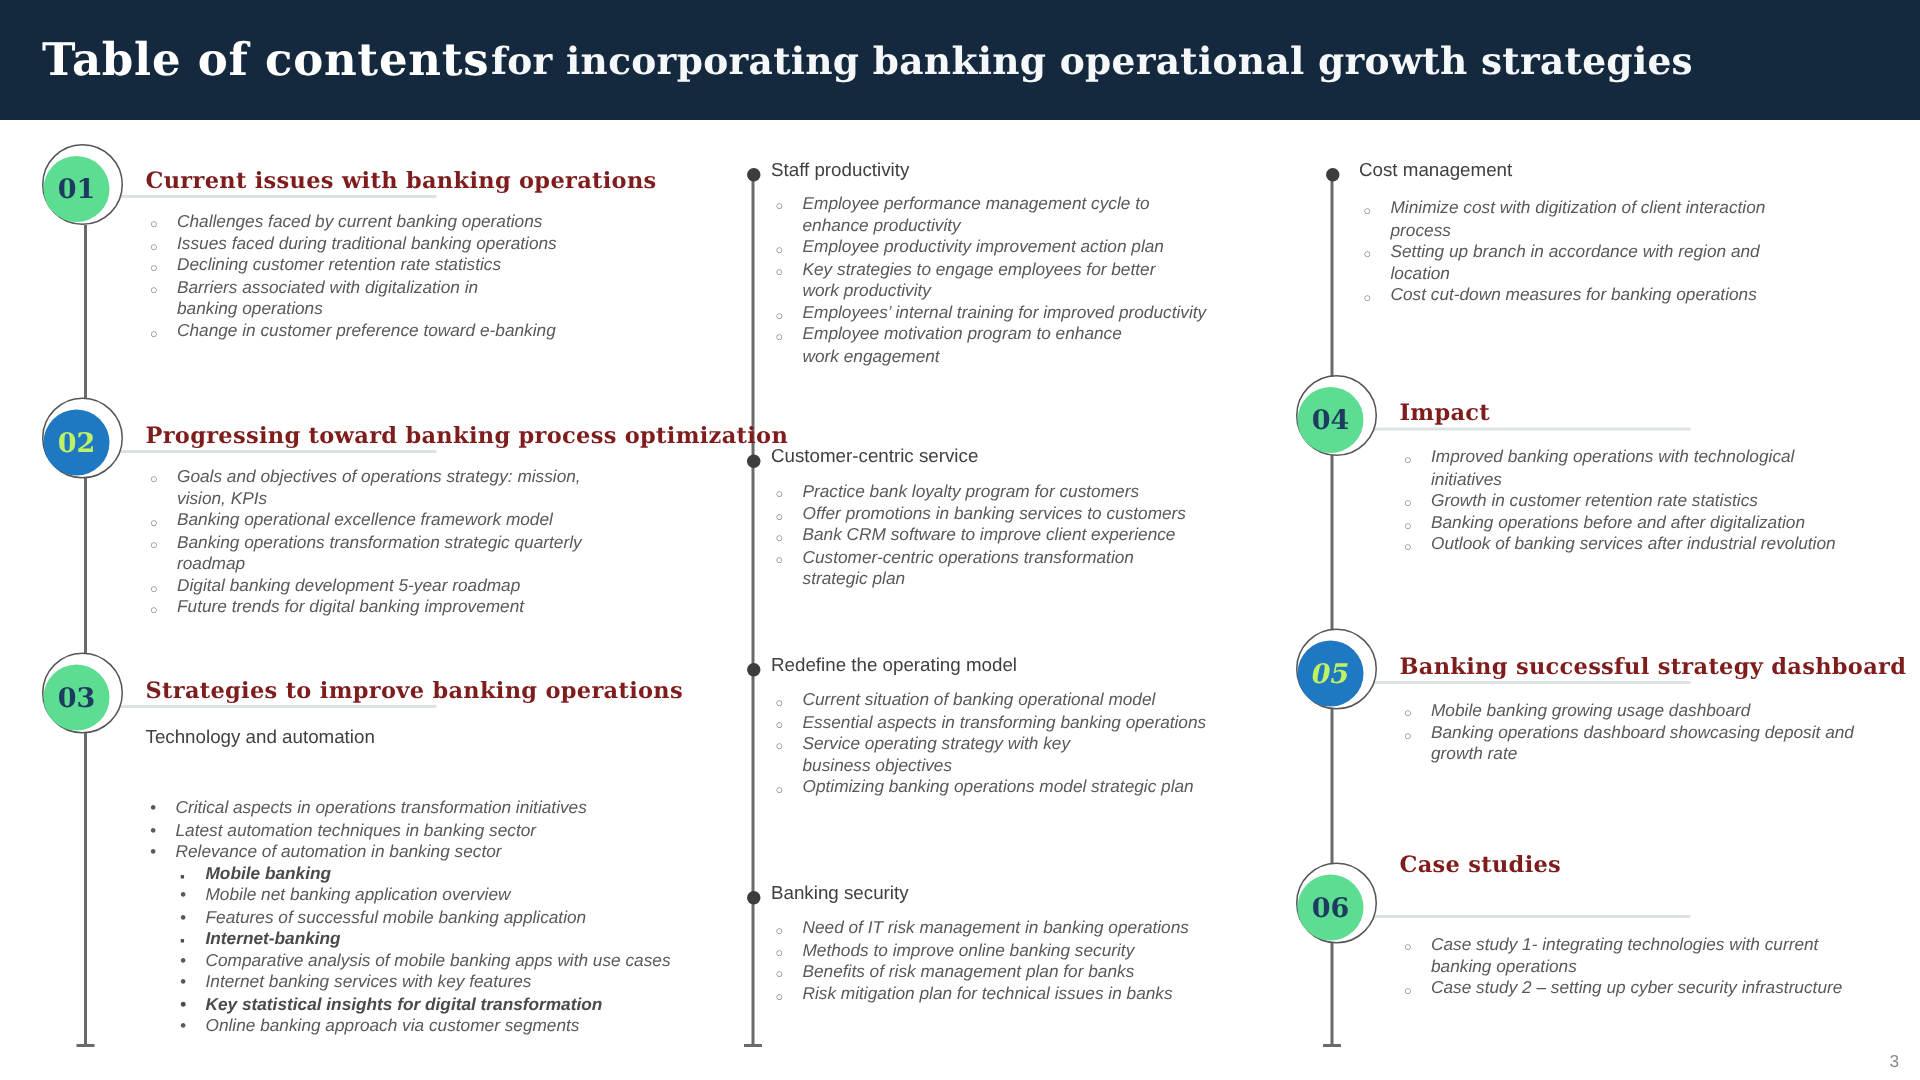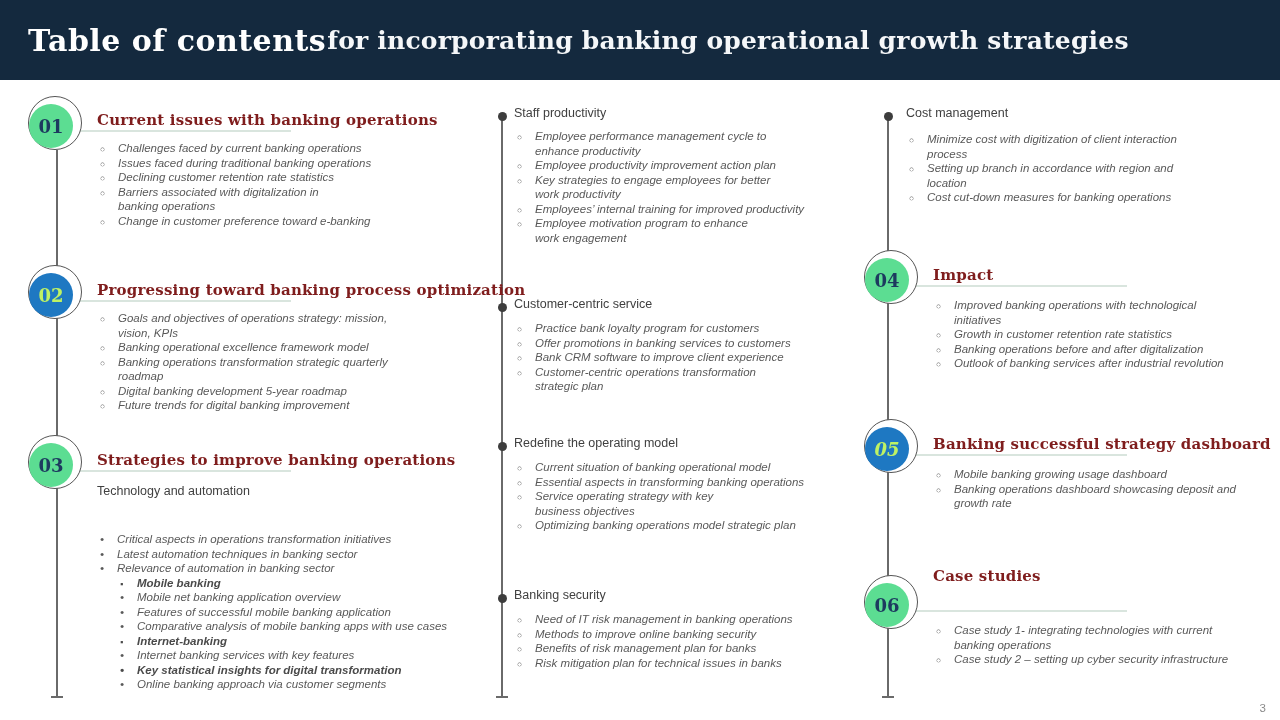--- a/index.html
+++ b/index.html
@@ -131,22 +131,22 @@
   <div class="connector" style="left:76px; top:470px; width:215px;"></div>
   <div class="num-title" style="left:97px; top:451px;text-align:center;">Strategies to improve banking operations</div>
   <div class="sub-head" style="left:97px; top:484px;">Technology and automation</div>
   <ul class="d-list" style="left:97px; top:500px; width:390px;margin-top:32px;">
     <li class="lvl1">Critical aspects in operations transformation initiatives</li>
     <li class="lvl1">Latest automation techniques in banking sector</li>
     <li class="lvl1">Relevance of automation in banking sector</li>
     <li class="lvl2 sq b">Mobile banking</li>
     <li class="lvl2">Mobile net banking application overview</li>
     <li class="lvl2">Features of successful mobile banking application</li>
+    <li class="lvl2 sq b">Internet-banking</li>
     <li class="lvl2">Comparative analysis of mobile banking apps with use cases</li>
-    <li class="lvl2 sq b">Internet-banking</li>
     <li class="lvl2">Internet banking services with key features</li>
     <li class="lvl2 b">Key statistical insights for digital transformation</li>
     <li class="lvl2">Online banking approach via customer segments</li>
   </ul>
 
   <div class="tdot" style="left:498px; top:112px;"></div>
   <div class="sub-head" style="left:514px; top:106px;">Staff productivity</div>
   <ul class="o-list" style="left:514px; top:129px; width:340px;">
     <li>Employee performance management cycle to
 enhance productivity</li>

